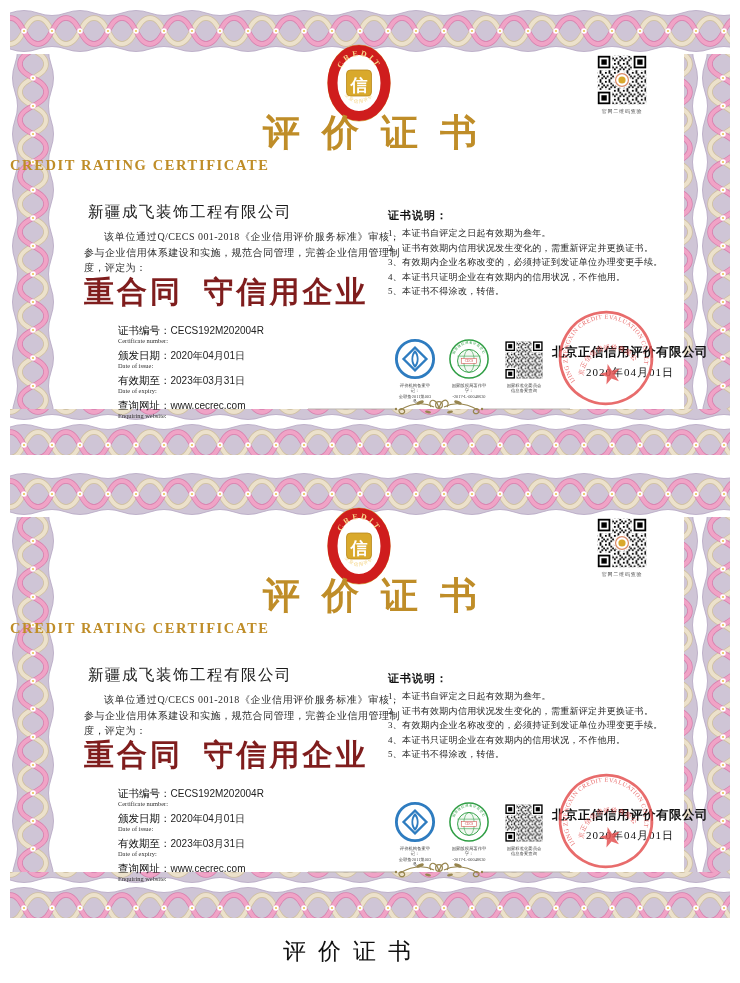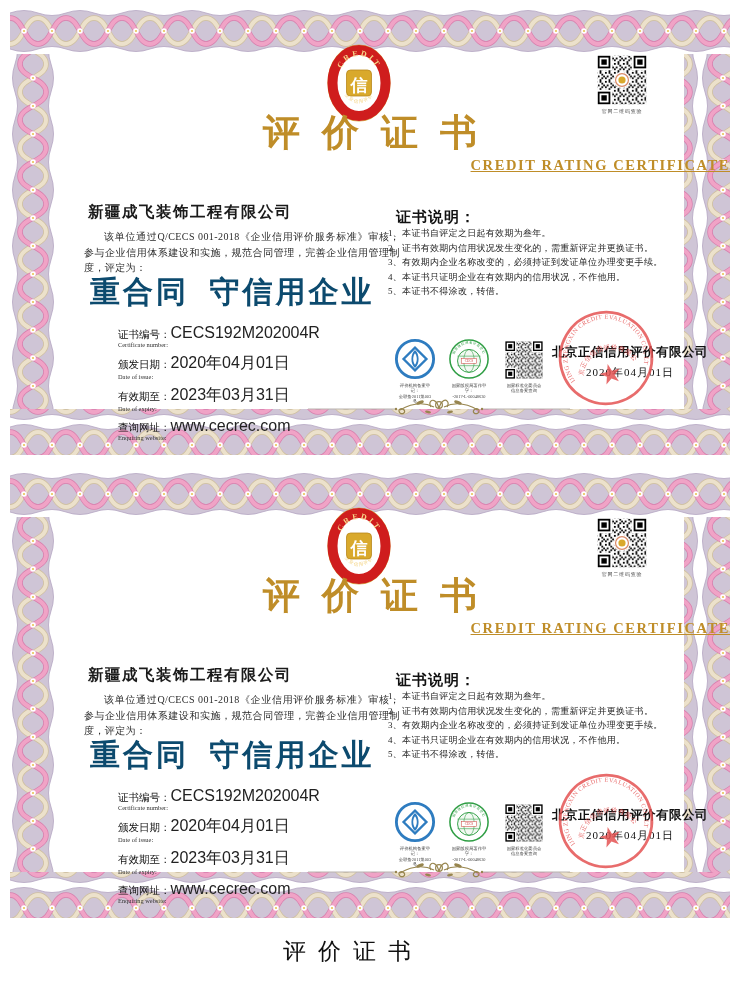--- a/index.html
+++ b/index.html
@@ -11,37 +11,37 @@
   .inner{position:absolute;left:46px;top:46px;right:46px;bottom:46px;background:#fff;}
 
   .abs{position:absolute;}
   .medallion{left:317px;top:36px;}
   .qr-top{left:586px;top:46px;}
   .qr-top-cap{left:566px;top:100px;width:92px;text-align:center;font-size:7px;color:#555;
     transform:scale(.72);transform-origin:top center;letter-spacing:1px;}
 
   .title{left:0;top:100px;width:720px;text-align:center;font-size:37px;font-weight:bold;
     color:#bf8d28;letter-spacing:22px;padding-left:22px;box-sizing:border-box;}
-  .subtitle{left:0;top:149px;width:720px;text-align:right;font-size:14.5px;font-weight:bold;
-    color:#bf8d28;letter-spacing:1.6px;text-decoration:underline;}
-
-  .company{left:78px;top:194px;font-size:15.5px;font-weight:bold;color:#1a1a1a;letter-spacing:1.5px;}
+  .subtitle{left:0;top:149px;width:720px;text-align:left;font-size:14.5px;font-weight:bold;
+    color:#bf8d28;letter-spacing:1.6px;}
+
+  .company{left:78px;top:194px;font-size:15.5px;font-weight:normal;color:#1a1a1a;letter-spacing:1.5px;}
   .body-text{left:74px;top:221px;width:316px;font-size:10px;line-height:1.55;color:#2b2b2b;
     text-align:justify;text-indent:2em;letter-spacing:.4px;}
-  .award{left:80px;top:264px;font-size:30px;font-weight:bold;color:#0c4a6e;letter-spacing:3px;
+  .award{left:74px;top:264px;font-size:30px;font-weight:bold;color:#7f1d1d;letter-spacing:3px;
     word-spacing:10px;}
 
   .fields{left:108px;top:316px;width:240px;}
   .field{margin-bottom:3px;}
   .field .row1{font-size:10.5px;color:#111;}
   .field .lab{font-weight:normal;}
-  .field .val{font-family:"Liberation Sans","DejaVu Sans",sans-serif;font-size:16px;color:#222;text-align:right;}
+  .field .val{font-family:"Liberation Sans","DejaVu Sans",sans-serif;font-size:10px;color:#222;text-align:right;}
   .field .sub{font-size:8px;color:#333;transform:scale(.8);transform-origin:left top;line-height:1;}
 
-  .notes-title{left:386px;top:200px;font-size:15px;font-weight:bold;color:#111;letter-spacing:1px;}
+  .notes-title{left:378px;top:200px;font-size:11px;font-weight:bold;color:#111;letter-spacing:1px;}
   .notes{left:378px;top:219px;width:296px;font-size:9px;line-height:1.5;color:#222;letter-spacing:.3px;}
   .note{margin-bottom:1px;}
 
   .stamp-blue{left:384px;top:330px;}
   .stamp-green{left:438px;top:330px;}
   .stamp-qr{left:494px;top:332px;}
   .stamp-cap{top:375px;width:56px;text-align:center;font-size:7px;color:#444;line-height:1.25;
     transform:scale(.62);transform-origin:top center;}
   .cap1{left:377px;} .cap2{left:431px;} .cap3{left:486px;}
 

